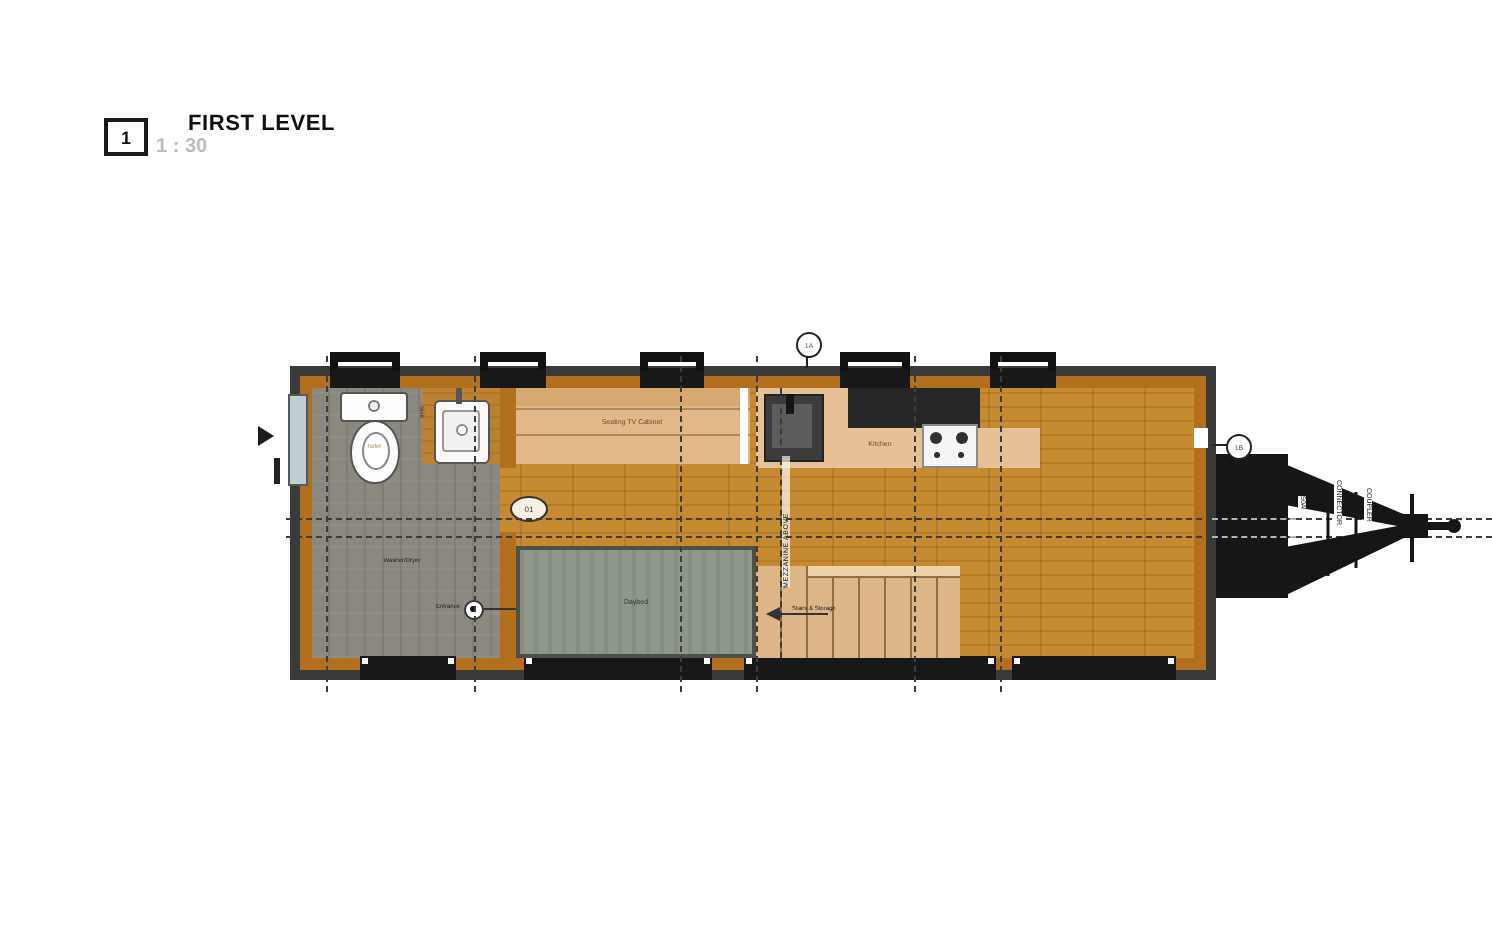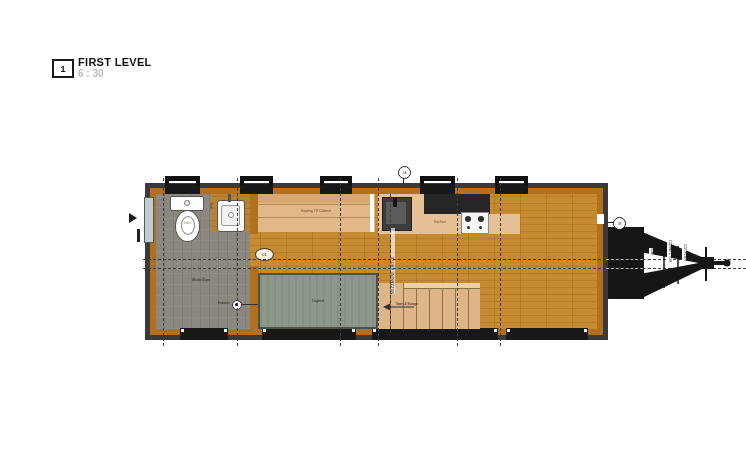--- a/index.html
+++ b/index.html
@@ -2,21 +2,21 @@
 <html><head>
 <meta charset="utf-8">
 <style>
   html,body{margin:0;padding:0;background:#fff;}
   .canvas{position:relative;width:746px;height:468px;background:#fff;overflow:hidden;
           font-family:"Liberation Sans",sans-serif;color:#111;}
   .abs{position:absolute;}
   
   .sheet-box{left:52px;top:59px;width:18px;height:15px;border:2px solid #1a1a1a;
              display:flex;align-items:center;justify-content:center;font-size:9px;font-weight:700;}
-  .sheet-title{left:78px;top:56px;font-size:11px;font-weight:700;letter-spacing:.3px;}
+  .sheet-title{left:94px;top:56px;font-size:11px;font-weight:700;letter-spacing:.3px;}
   .sheet-scale{left:78px;top:68px;font-size:10px;font-weight:700;color:#bdbdbd;}
   
   .wall-outer{left:145px;top:183px;width:463px;height:157px;background:#3a3a3a;}
   .wall-inner{left:150px;top:188px;width:453px;height:147px;background:#b26f1e;}
   .interior{left:156px;top:194px;width:441px;height:135px;
             background:
               repeating-linear-gradient(90deg, rgba(0,0,0,.10) 0 1px, transparent 1px 26px),
               repeating-linear-gradient(0deg, #c68b31 0 6px, #b87d26 6px 7px);}
   .bath-floor{left:156px;top:194px;width:94px;height:135px;
             background:
@@ -103,21 +103,21 @@
   .hlabel{writing-mode:vertical-rl;font-size:3.5px;color:#222;background:#fff;z-index:8;line-height:1;}
   .hl-1{left:649px;top:248px;} .hl-2{left:667px;top:240px;} .hl-3{left:682px;top:244px;}
 </style>
 </head>
 <body>
 
 <div class="canvas">
 
   <div class="abs sheet-box">1</div>
   <div class="abs sheet-title">FIRST LEVEL</div>
-  <div class="abs sheet-scale">6 : 30</div>
+  <div class="abs sheet-scale">1 : 30</div>
 
   <div class="abs wall-outer"></div>
   <div class="abs wall-inner"></div>
   <div class="abs interior"></div>
   <div class="abs bath-floor"></div>
   <div class="abs iwall u"></div>
   <div class="abs iwall l"></div>
 
   <div class="abs twin" style="left:165px;width:35px;"></div>
   <div class="abs twin" style="left:240px;width:33px;"></div>

